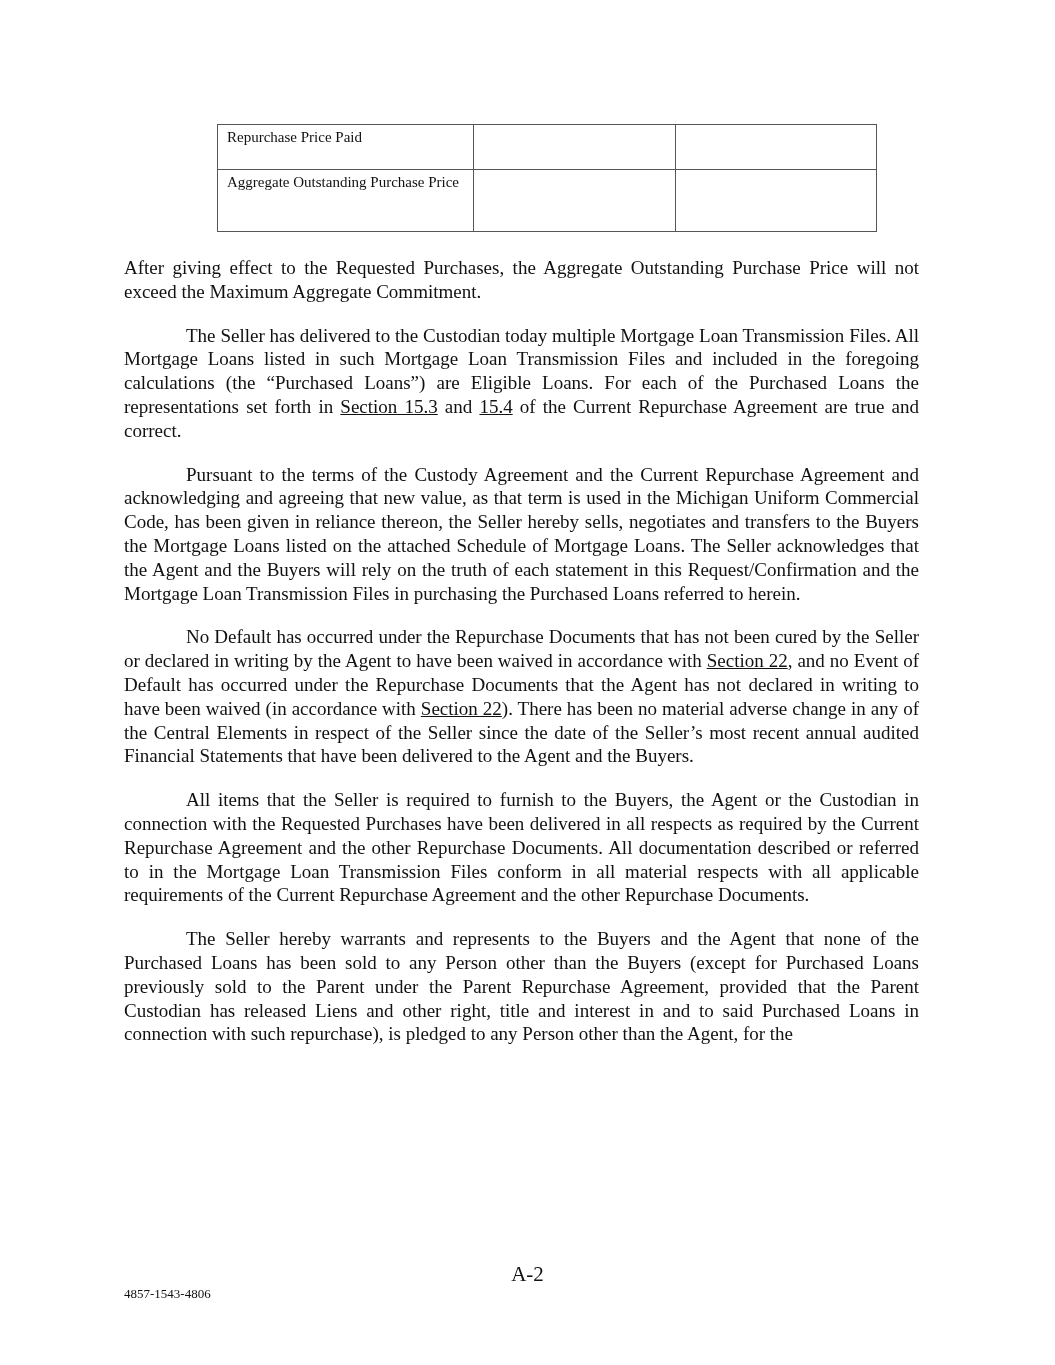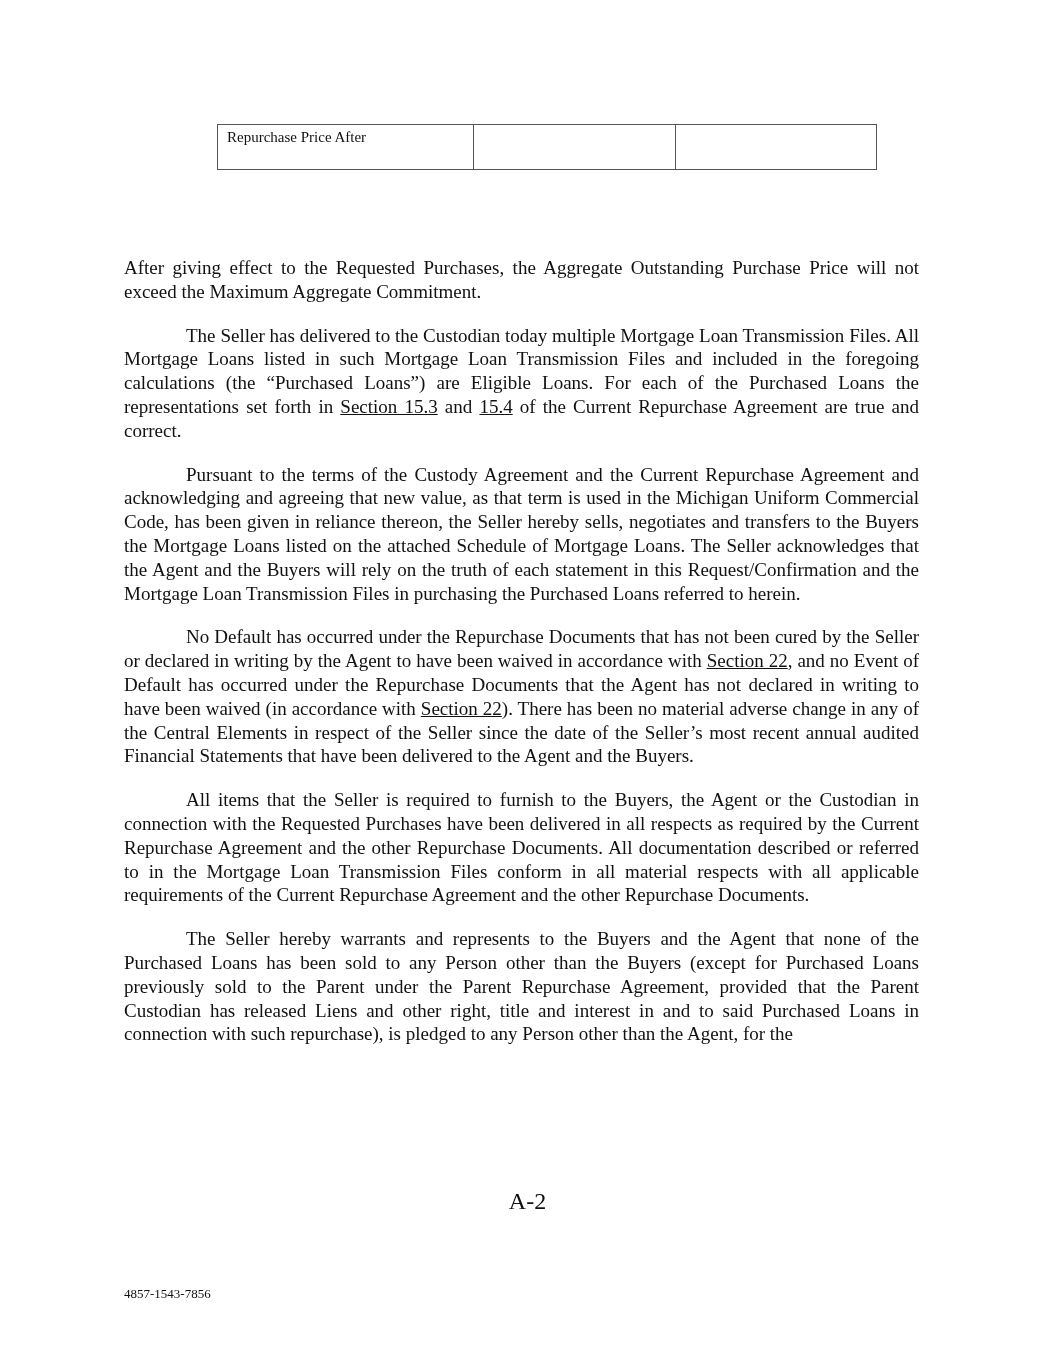--- a/index.html
+++ b/index.html
@@ -11,39 +11,44 @@
   .tbl td.c1 { width: 238px; text-align: justify; text-align-last: left; }
   .tbl td.c2 { width: 183px; }
   .tbl td.c3 { width: 183px; }
   .tbl tr.r1 td { height: 38px; }
   .tbl tr.r2 td { height: 55px; }
   .body { position: absolute; left: 124px; top: 256px; width: 807px; font-size: 19px; line-height: 23.8px; }
   .body p { margin: 0 12px 20px 0; text-align: justify; }
   .body p.indent { text-indent: 62px; }
   .u { text-decoration: underline; }
   .i { }
-  .pagenum { position: absolute; left: 0; width: 1055px; top: 1188px; text-align: center; font-size: 24px; }
+  .pagenum { position: absolute; left: 0; width: 1055px; top: 1262px; text-align: center; font-size: 21px; }
   .docid { position: absolute; left: 124px; top: 1286px; font-size: 13px; }
 </style>
 </head>
 <body>
 
 <table class="tbl">
   <tbody>
       <tr class="r1">
-    <td class="c1">Repurchase Price After</td>
+    <td class="c1">Repurchase Price Paid</td>
+    <td class="c2"></td>
+    <td class="c3"></td>
+  </tr>
+  <tr class="r2">
+    <td class="c1">Aggregate Outstanding Purchase Price</td>
     <td class="c2"></td>
     <td class="c3"></td>
   </tr>
 </tbody>
   </table>
 
 <div class="body">
   <p>After giving effect to the Requested Purchases, the Aggregate Outstanding Purchase Price will not exceed the Maximum Aggregate Commitment.</p>
   <p class="indent"><span>The Seller has delivered to the Custodian today multiple Mortgage Loan Transmission Files.  All Mortgage Loans listed in such Mortgage Loan Transmission Files and included in the foregoing calculations (the “</span><span class="i">Purchased Loans</span><span>”) are Eligible Loans.  For each of the Purchased Loans the representations set forth in </span><span class="u">Section 15.3</span><span> and </span><span class="u">15.4</span><span> of the Current Repurchase Agreement are true and correct.</span></p>
   <p class="indent">Pursuant to the terms of the Custody Agreement and the Current Repurchase Agreement and acknowledging and agreeing that new value, as that term is used in the Michigan Uniform Commercial Code, has been given in reliance thereon, the Seller hereby sells, negotiates and transfers to the Buyers the Mortgage Loans listed on the attached Schedule of Mortgage Loans.  The Seller acknowledges that the Agent and the Buyers will rely on the truth of each statement in this Request/Confirmation and the Mortgage Loan Transmission Files in purchasing the Purchased Loans referred to herein.</p>
   <p class="indent"><span>No Default has occurred under the Repurchase Documents that has not been cured by the Seller or declared in writing by the Agent to have been waived in accordance with </span><span class="u">Section 22</span><span>, and no Event of Default has occurred under the Repurchase Documents that the Agent has not declared in writing to have been waived (in accordance with </span><span class="u">Section 22</span><span>).  There has been no material adverse change in any of the Central Elements in respect of the Seller since the date of the Seller’s most recent annual audited Financial Statements that have been delivered to the Agent and the Buyers.</span></p>
   <p class="indent">All items that the Seller is required to furnish to the Buyers, the Agent or the Custodian in connection with the Requested Purchases have been delivered in all respects as required by the Current Repurchase Agreement and the other Repurchase Documents.  All documentation described or referred to in the Mortgage Loan Transmission Files conform in all material respects with all applicable requirements of the Current Repurchase Agreement and the other Repurchase Documents.</p>
   <p class="indent">The Seller hereby warrants and represents to the Buyers and the Agent that none of the Purchased Loans has been sold to any Person other than the Buyers (except for Purchased Loans previously sold to the Parent under the Parent Repurchase Agreement, provided that the Parent Custodian has released Liens and other right, title and interest in and to said Purchased Loans in connection with such repurchase), is pledged to any Person other than the Agent, for the</p>
 </div>
 
 <div class="pagenum">A-2</div>
-<div class="docid">4857-1543-7856</div>
+<div class="docid">4857-1543-4806</div>
 
 </body></html>

